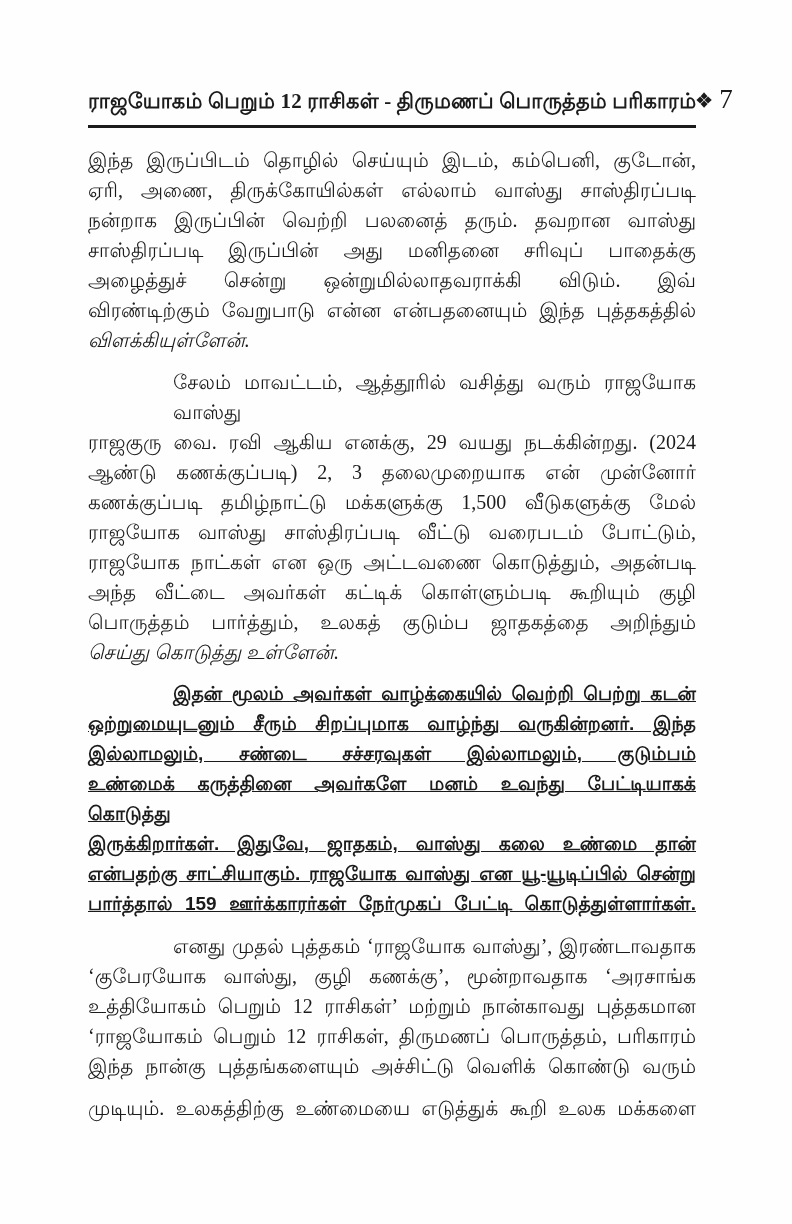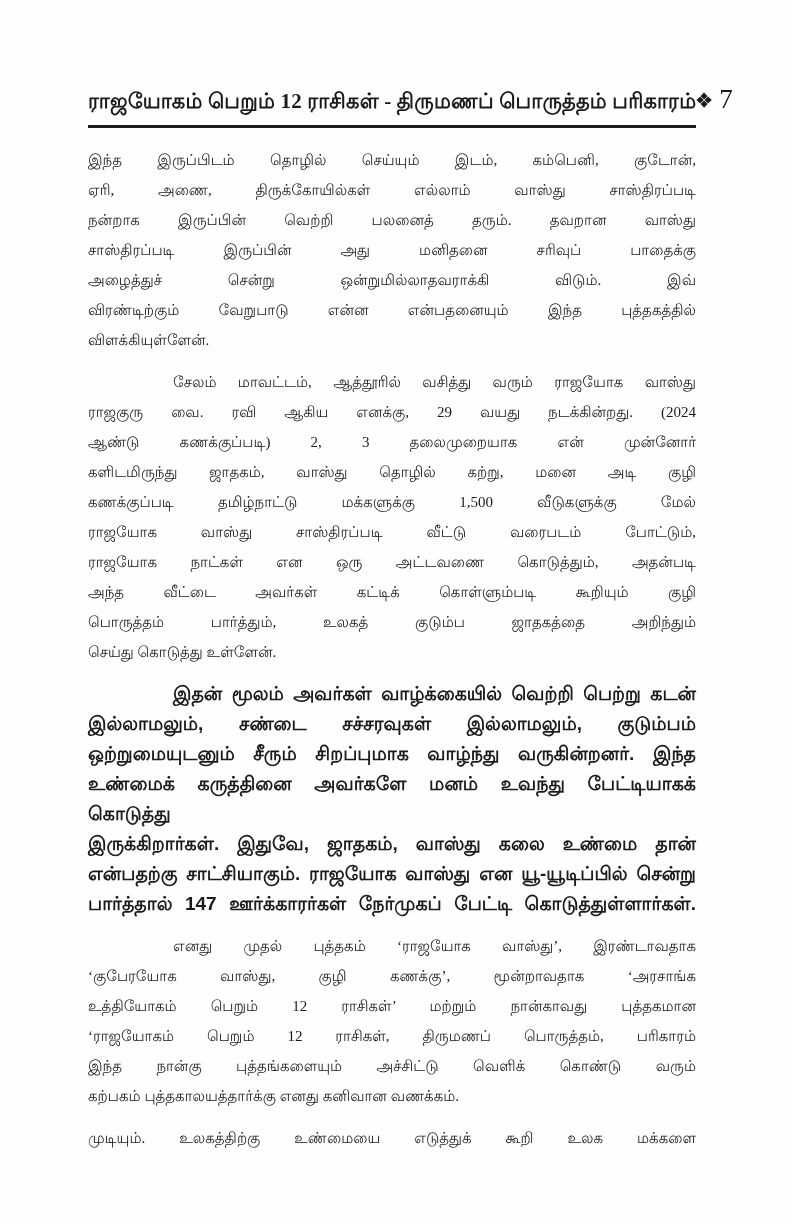--- a/index.html
+++ b/index.html
@@ -59,38 +59,40 @@
   .body-text {
     margin-top: 17px;
   }
   .para {
     margin-top: 12px;
   }
   .para:first-child {
     margin-top: 0;
   }
   .line {
-    font-size: 15px;
+    font-size: 20px;
     line-height: 30px;
     text-align: justify;
     text-align-last: justify;
     white-space: normal;
   }
   .para.bold .line {
     font-family: "Liberation Sans", "DejaVu Sans", sans-serif;
     font-weight: 700;
     font-size: 19px;
     line-height: 30px;
+    text-decoration: underline;
   }
   .line.first-indent {
     padding-left: 85px;
   }
   .line.last-short {
     text-align: right;
     text-align-last: left;
+    font-style: italic;
   }
 </style>
 </head>
 <body>
 
 <div class="page">
   <div class="content">
 
     <div class="page-header">
       <span class="title">ராஜயோகம் பெறும் 12 ராசிகள் - திருமணப் பொருத்தம் பரிகாரம்</span>
@@ -110,46 +112,44 @@
         <div class="line">சாஸ்திரப்படி இருப்பின் அது மனிதனை சரிவுப் பாதைக்கு</div>
         <div class="line">அழைத்துச் சென்று ஒன்றுமில்லாதவராக்கி விடும்.  இவ்</div>
         <div class="line">விரண்டிற்கும் வேறுபாடு என்ன என்பதனையும் இந்த புத்தகத்தில்</div>
         <div class="line last-short">விளக்கியுள்ளேன்.</div>
       </div>
 
       <div class="para">
         <div class="line first-indent">சேலம் மாவட்டம், ஆத்தூரில் வசித்து வரும் ராஜயோக வாஸ்து</div>
         <div class="line">ராஜகுரு வை. ரவி ஆகிய எனக்கு, 29 வயது நடக்கின்றது. (2024</div>
         <div class="line">ஆண்டு கணக்குப்படி) 2, 3 தலைமுறையாக என் முன்னோர்</div>
-        <div class="line">களிடமிருந்து ஜாதகம், வாஸ்து தொழில் கற்று, மனை அடி குழி</div>
         <div class="line">கணக்குப்படி தமிழ்நாட்டு மக்களுக்கு 1,500 வீடுகளுக்கு மேல்</div>
         <div class="line">ராஜயோக வாஸ்து சாஸ்திரப்படி வீட்டு வரைபடம் போட்டும்,</div>
         <div class="line">ராஜயோக நாட்கள் என ஒரு அட்டவணை கொடுத்தும், அதன்படி</div>
         <div class="line">அந்த வீட்டை அவர்கள் கட்டிக் கொள்ளும்படி கூறியும் குழி</div>
         <div class="line">பொருத்தம் பார்த்தும், உலகத் குடும்ப ஜாதகத்தை அறிந்தும்</div>
         <div class="line last-short">செய்து கொடுத்து உள்ளேன்.</div>
       </div>
 
       <div class="para bold">
         <div class="line first-indent">இதன் மூலம் அவர்கள் வாழ்க்கையில் வெற்றி பெற்று கடன்</div>
+        <div class="line">ஒற்றுமையுடனும் சீரும் சிறப்புமாக வாழ்ந்து வருகின்றனர்.  இந்த</div>
         <div class="line">இல்லாமலும், சண்டை சச்சரவுகள் இல்லாமலும், குடும்பம்</div>
-        <div class="line">ஒற்றுமையுடனும் சீரும் சிறப்புமாக வாழ்ந்து வருகின்றனர்.  இந்த</div>
         <div class="line">உண்மைக் கருத்தினை அவர்களே மனம் உவந்து பேட்டியாகக் கொடுத்து</div>
         <div class="line">இருக்கிறார்கள்.  இதுவே, ஜாதகம், வாஸ்து கலை உண்மை தான்</div>
         <div class="line">என்பதற்கு சாட்சியாகும்.  ராஜயோக வாஸ்து என யூ-யூடிப்பில் சென்று</div>
-        <div class="line">பார்த்தால் 147 ஊர்க்காரர்கள் நேர்முகப் பேட்டி கொடுத்துள்ளார்கள்.</div>
+        <div class="line">பார்த்தால் 159 ஊர்க்காரர்கள் நேர்முகப் பேட்டி கொடுத்துள்ளார்கள்.</div>
       </div>
 
       <div class="para">
         <div class="line first-indent">எனது முதல் புத்தகம் ‘ராஜயோக வாஸ்து’, இரண்டாவதாக</div>
         <div class="line">‘குபேரயோக வாஸ்து, குழி கணக்கு’, மூன்றாவதாக  ‘அரசாங்க</div>
         <div class="line">உத்தியோகம் பெறும் 12 ராசிகள்’ மற்றும் நான்காவது புத்தகமான</div>
         <div class="line">‘ராஜயோகம் பெறும் 12 ராசிகள், திருமணப் பொருத்தம், பரிகாரம்</div>
         <div class="line">இந்த நான்கு புத்தங்களையும் அச்சிட்டு வெளிக் கொண்டு வரும்</div>
-        <div class="line last-short">கற்பகம் புத்தகாலயத்தார்க்கு எனது கனிவான வணக்கம்.</div>
       </div>
 
       <div class="para">
         <div class="line">முடியும்.  உலகத்திற்கு உண்மையை எடுத்துக் கூறி உலக மக்களை</div>
       </div>
 
     </div>
   </div>
 </div>
 

